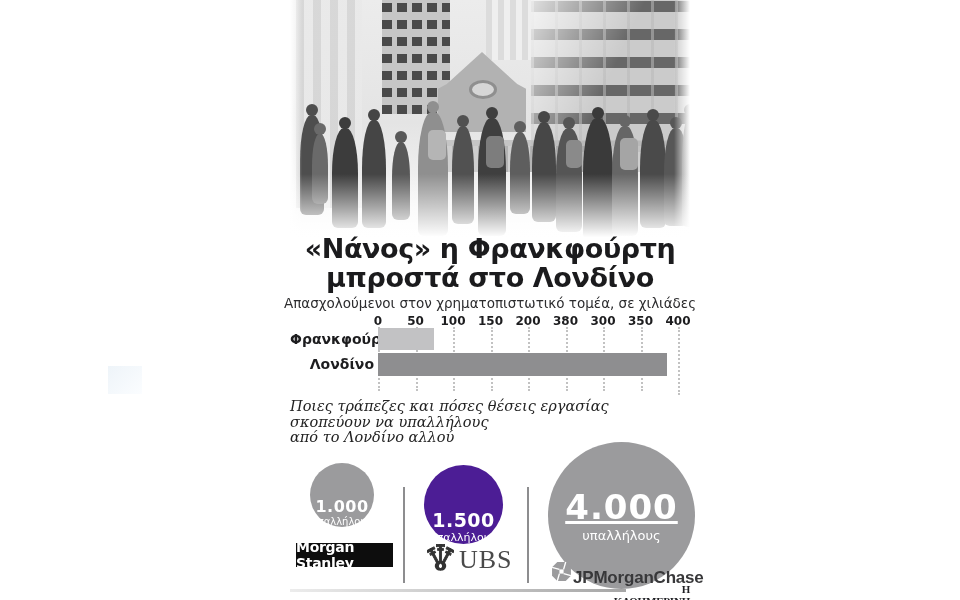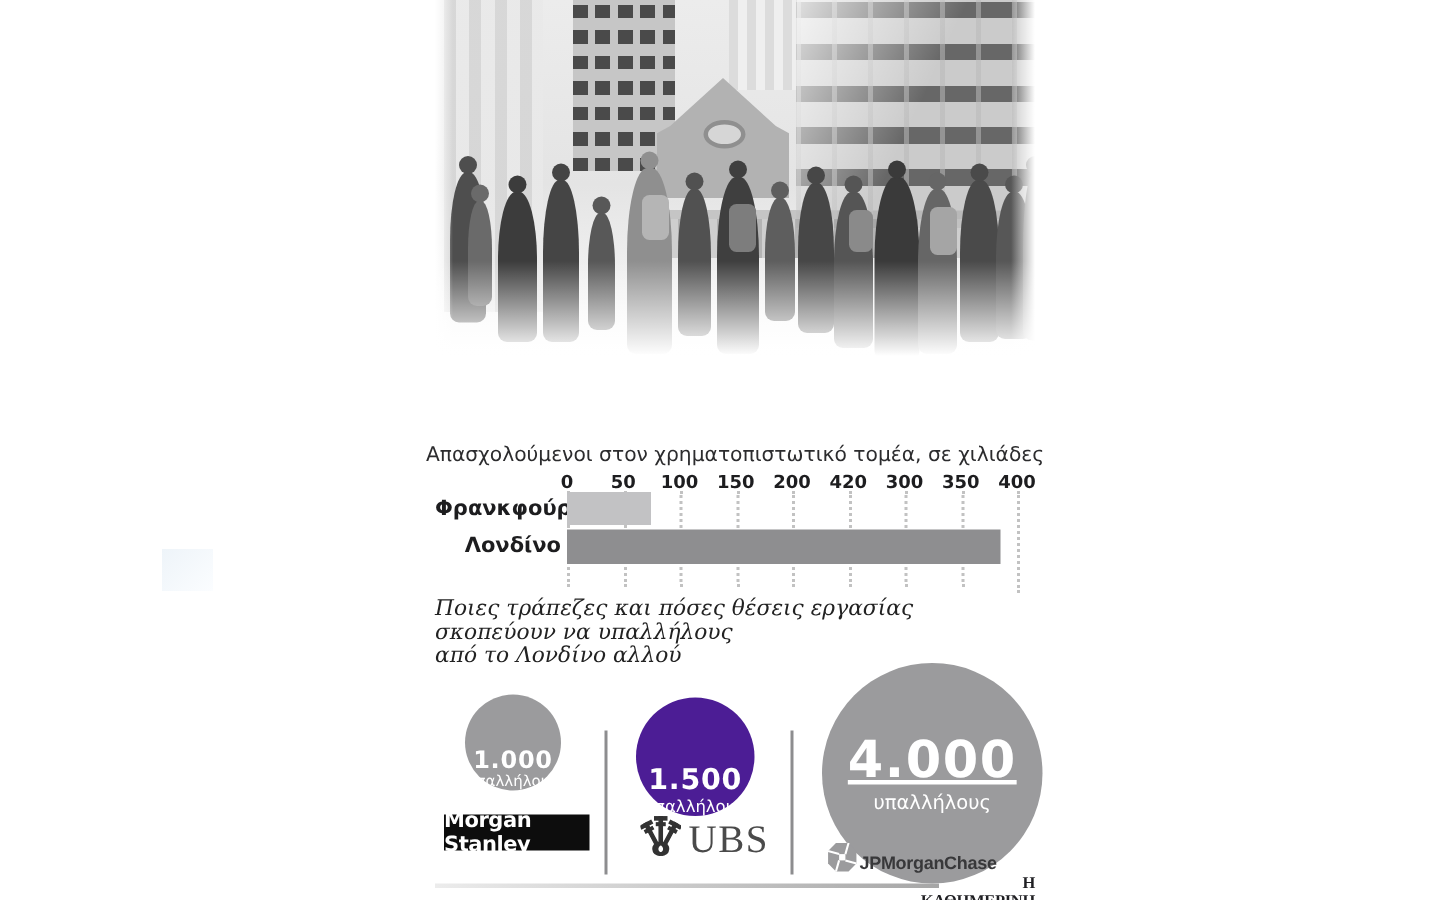--- a/index.html
+++ b/index.html
@@ -83,21 +83,21 @@
   .c3 .emp { font-size:13px; margin-top:3px; }
   .vdiv { position:absolute; top:487px; width:2px; height:96px; background:#8d8d8f; }
   .vdiv-1 { left:403px; } .vdiv-2 { left:527px; }
   .ms-logo { position:absolute; left:296px; top:543px; width:97px; height:24px;
     display:flex; align-items:center; justify-content:center;
     color:#fff; font-size:14px; font-weight:bold; letter-spacing:-0.3px; }
   .ubs-logo { position:absolute; left:427px; top:542px; height:36px;
     display:flex; align-items:center; gap:5px; }
   .ubs-text { font-family:"Liberation Serif", serif; font-size:26px; letter-spacing:1px; }
   .jpmc-logo { position:absolute; left:551px; top:561px; display:flex; align-items:flex-start; }
-  .jpmc-text { font-size:12px; font-weight:bold; letter-spacing:-0.2px; margin:7px 0 0 1px;
+  .jpmc-text { font-size:17px; font-weight:bold; letter-spacing:-0.2px; margin:7px 0 0 1px;
     font-family:"Liberation Sans", sans-serif; }
   
   .footer-line { position:absolute; left:290px; top:589px; width:336px; height:3px;
     background:linear-gradient(90deg,#ececec,#a6a6a6); }
   .brand { position:absolute; left:612px; top:583px; width:78px; text-align:right;
     font-family:"Liberation Serif", serif; font-size:11px; font-weight:bold;
     letter-spacing:-0.2px; color:#1f1f23; }
   .artifact { position:absolute; left:108px; top:366px; width:34px; height:28px;
     background:linear-gradient(135deg,#eef4f9, #fbfdff); }
 </style>
@@ -135,35 +135,39 @@
         <div class="pack" style="left: 196px; top: 136px; width: 18px; height: 32px; background: rgb(125, 125, 125);"></div>
         <div class="pack" style="left: 330px; top: 138px; width: 18px; height: 32px; background: rgb(165, 165, 165);"></div>
         <div class="pack" style="left: 276px; top: 140px; width: 16px; height: 28px; background: rgb(138, 138, 138);"></div>
         <div class="pack" style="left: 138px; top: 130px; width: 18px; height: 30px; background: rgb(181, 181, 181);"></div>
       </div>
     <div class="fade-left"></div>
     <div class="fade-right"></div>
     <div class="fade-bottom"></div>
   </div>
 
+  <div class="title">
+    <div>«Νάνος» η Φρανκφούρτη</div>
+    <div>μπροστά στο Λονδίνο</div>
+  </div>
   <div class="subtitle">Απασχολούμενοι στον χρηματοπιστωτικό τομέα, σε χιλιάδες</div>
 
   <div class="chart">
     <div id="axis">
         <span class="tick-label" style="left: 88px;">0</span>
         <div class="gridline" style="left: 88px;"></div>
         <span class="tick-label" style="left: 125.5px;">50</span>
         <div class="gridline" style="left: 125.5px;"></div>
         <span class="tick-label" style="left: 163px;">100</span>
         <div class="gridline" style="left: 163px;"></div>
         <span class="tick-label" style="left: 200.5px;">150</span>
         <div class="gridline" style="left: 200.5px;"></div>
         <span class="tick-label" style="left: 238px;">200</span>
         <div class="gridline" style="left: 238px;"></div>
-        <span class="tick-label" style="left: 275.5px;">420</span>
+        <span class="tick-label" style="left: 275.5px;">380</span>
         <div class="gridline" style="left: 275.5px;"></div>
         <span class="tick-label" style="left: 313px;">300</span>
         <div class="gridline" style="left: 313px;"></div>
         <span class="tick-label" style="left: 350.5px;">350</span>
         <div class="gridline" style="left: 350.5px;"></div>
         <span class="tick-label" style="left: 388px;">400</span>
         <div class="gridline" style="left: 388px; height: 68px;"></div>
       </div>
     <div class="bar-row row-0">
       <span class="bar-label">Φρανκφούρτη</span>

